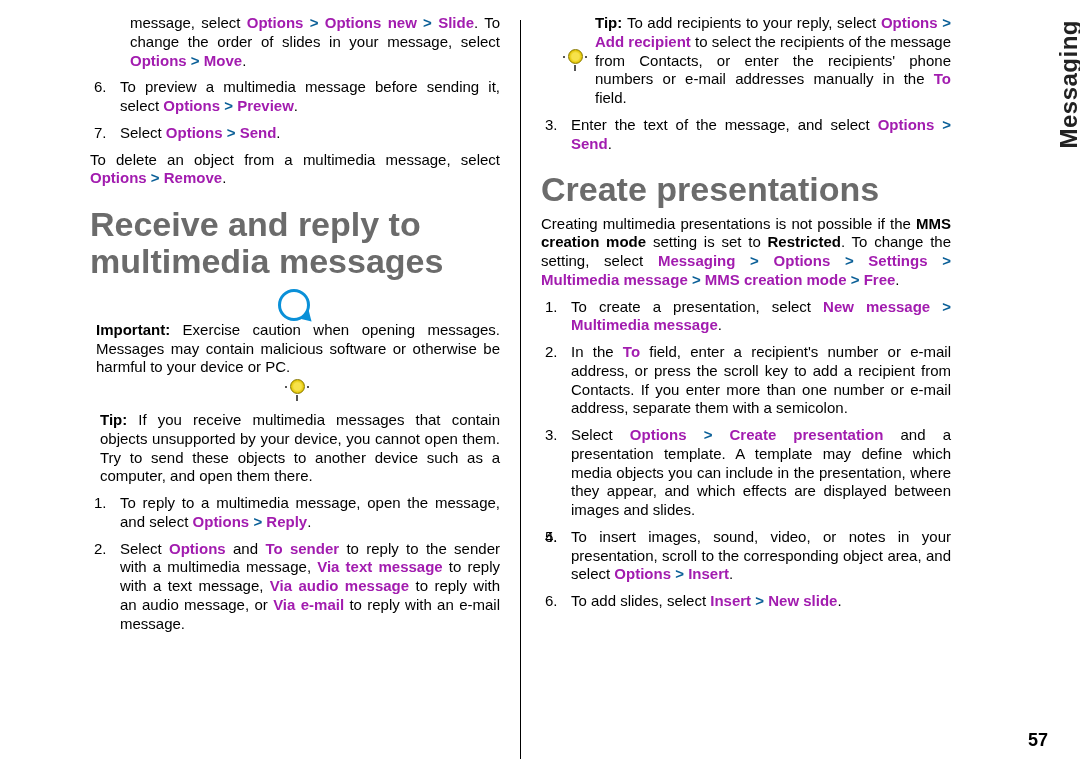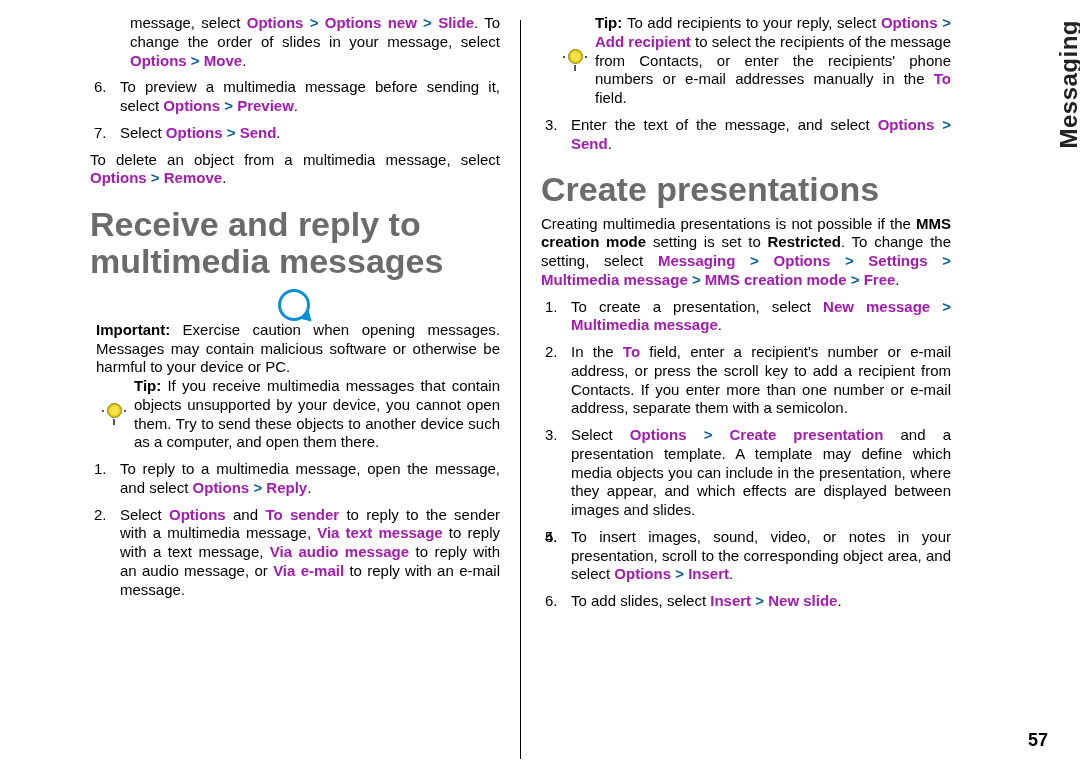--- a/index.html
+++ b/index.html
@@ -131,21 +131,21 @@
     <div class="iconbox" style="margin-left:0;flex-direction:column;">
       <div class="ic">
           <div class="important-ic"></div>
         </div>
       <div class="txt" style="margin-left:6px;">
         <b>Important: </b><span>Exercise caution when opening messages. Messages may contain malicious software or otherwise be harmful to your device or PC.</span>
       </div>
     </div>
     <p style="margin-top:-8px;"></p>
 
-    <div class="iconbox indent" style="margin-left:10px;">
+    <div class="iconbox indent" style="margin-left:10px;flex-direction:column;">
       <div class="ic">
           <div class="tip-ic"></div>
         </div>
       <div class="txt">
         <b>Tip: </b><span>If you receive multimedia messages that contain objects unsupported by your device, you cannot open them. Try to send these objects to another device such as a computer, and open them there.</span>
       </div>
     </div>
 
     <ol class="continue">
       <li>

